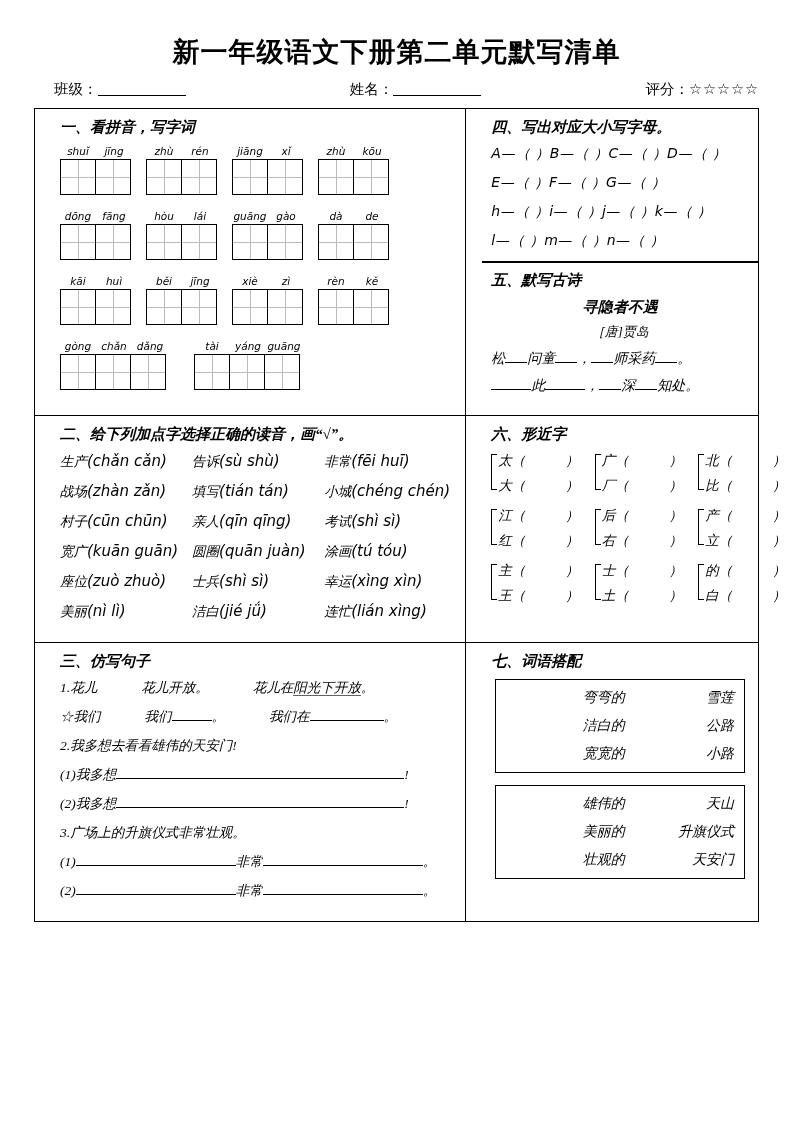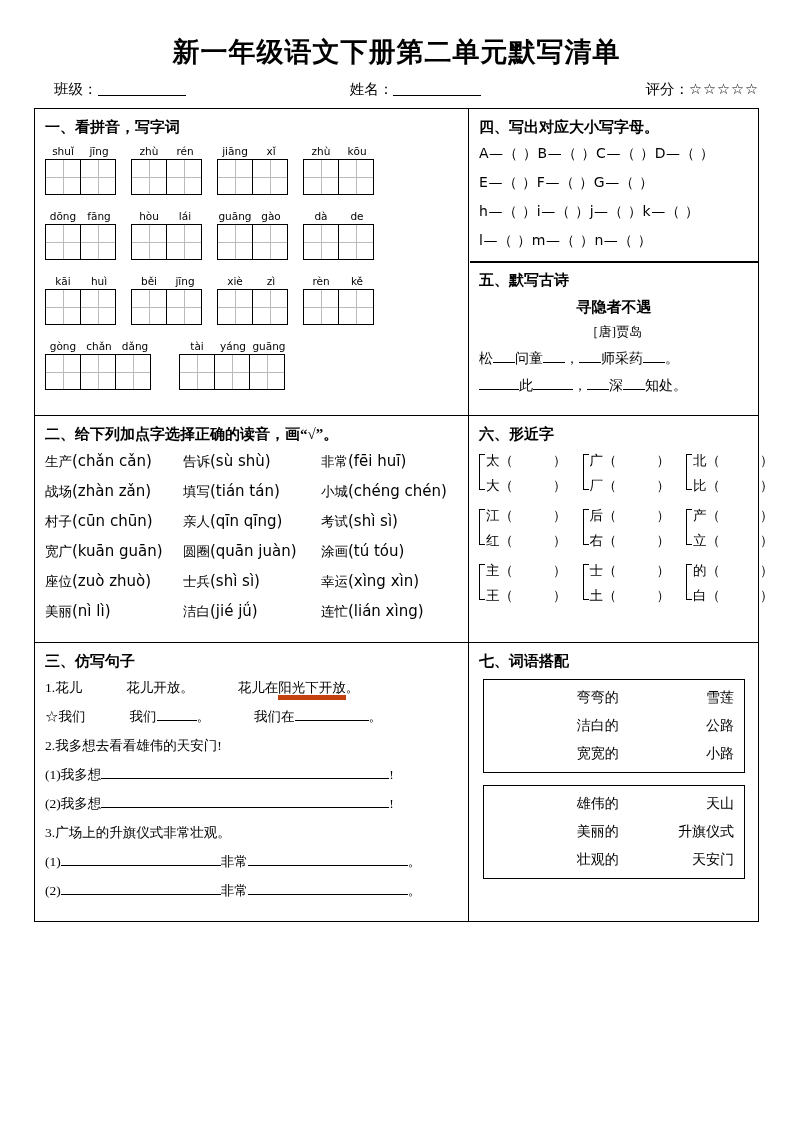--- a/index.html
+++ b/index.html
@@ -29,21 +29,21 @@
     gap:34px;
     font-size:14.5px;
     margin-bottom:9px;
     padding-left:20px;
   }
   .meta .fld{white-space:nowrap;}
   .meta .line{display:inline-block;border-bottom:1px solid #000;width:88px;height:14px;vertical-align:-2px;}
   .stars{letter-spacing:1px;}
 
   table.outer{border-collapse:collapse;width:100%;table-layout:fixed;}
-  table.outer td{border:1.6px solid #000;vertical-align:top;padding:7px 9px 10px 10px;}
+  table.outer td{border:1.6px solid #000;vertical-align:top;padding:7px 9px 10px 25px;font-style:italic;}
   .colL{width:60.5%;}
   .colR{width:39.5%;}
 
   .secttl{
     font-size:15px;font-weight:bold;margin:2px 0 8px 0;
   }
 
   
   .pyrow{display:flex;gap:14px;margin-bottom:15px;}
   .pyrow.tight{gap:26px;}
@@ -69,21 +69,21 @@
   .listrow > div{width:33.33%;}
   .py{font-family:"DejaVu Sans",sans-serif;font-size:15px;}
 
   
   .s3 p{font-size:13.5px;margin:0 0 11px 0;}
   .u{display:inline-block;border-bottom:1px solid #000;}
   .u40{width:40px;}
   .u70{width:74px;}
   .u150{width:160px;}
   .ulong{width:288px;}
-  .underlinetxt{border-bottom:5px solid #c2410c;}
+  .underlinetxt{border-bottom:1px solid #c2410c;}
   .sp2{display:inline-block;width:44px;}
 
   
   .s4 p{font-size:14px;margin:0 0 11px 0;font-family:"DejaVu Sans",sans-serif;letter-spacing:.5px;}
   .poem-title{text-align:center;font-size:15px;font-weight:bold;margin:8px 0 6px 0;}
   .poem-author{text-align:center;font-size:13px;margin:0 0 9px 0;}
   .poem-line{font-size:14px;margin:0 0 9px 0;}
   .ul{display:inline-block;border-bottom:1px solid #000;width:22px;}
   .ul2{display:inline-block;border-bottom:1px solid #000;width:40px;}
 

